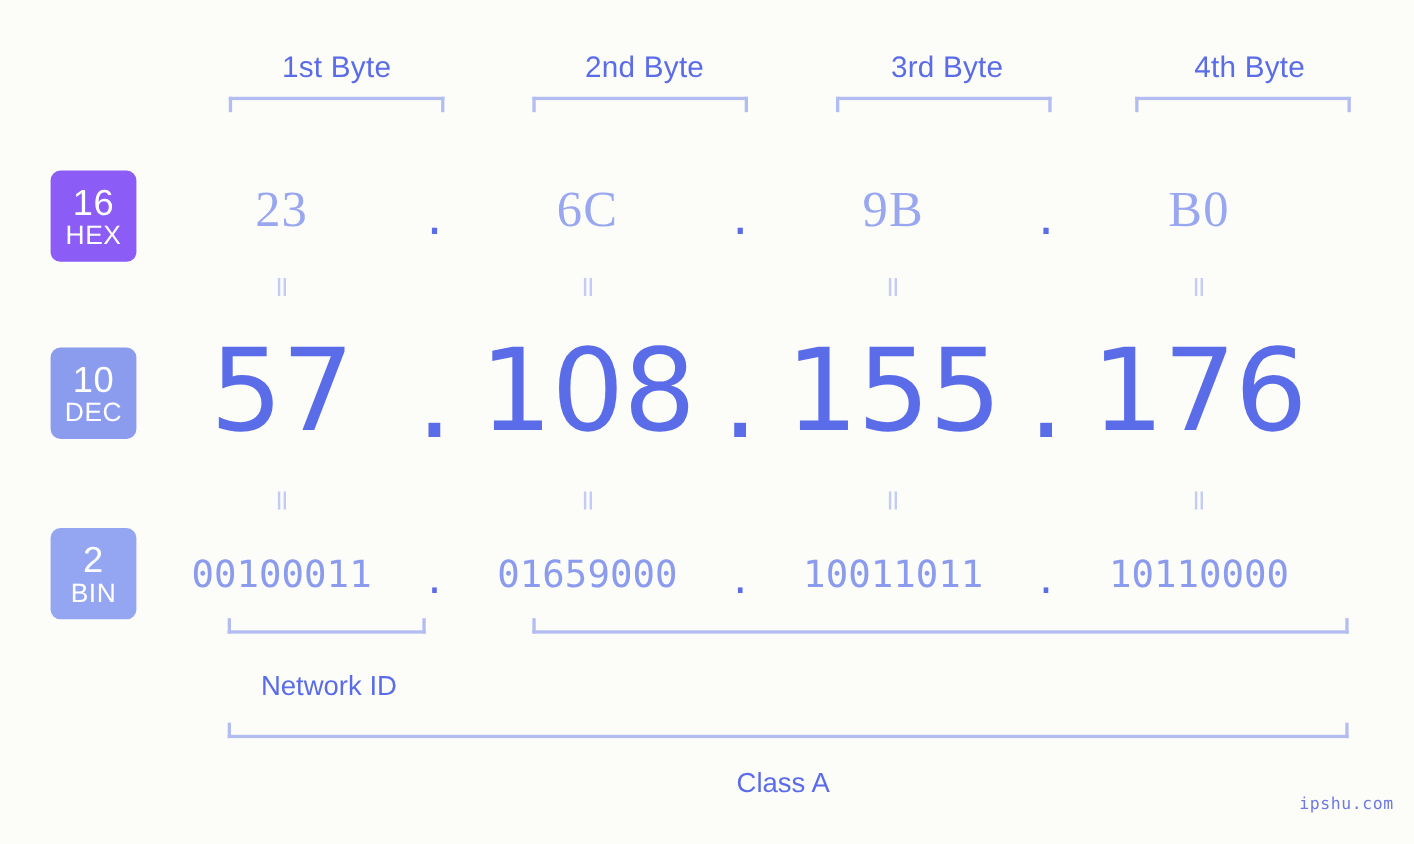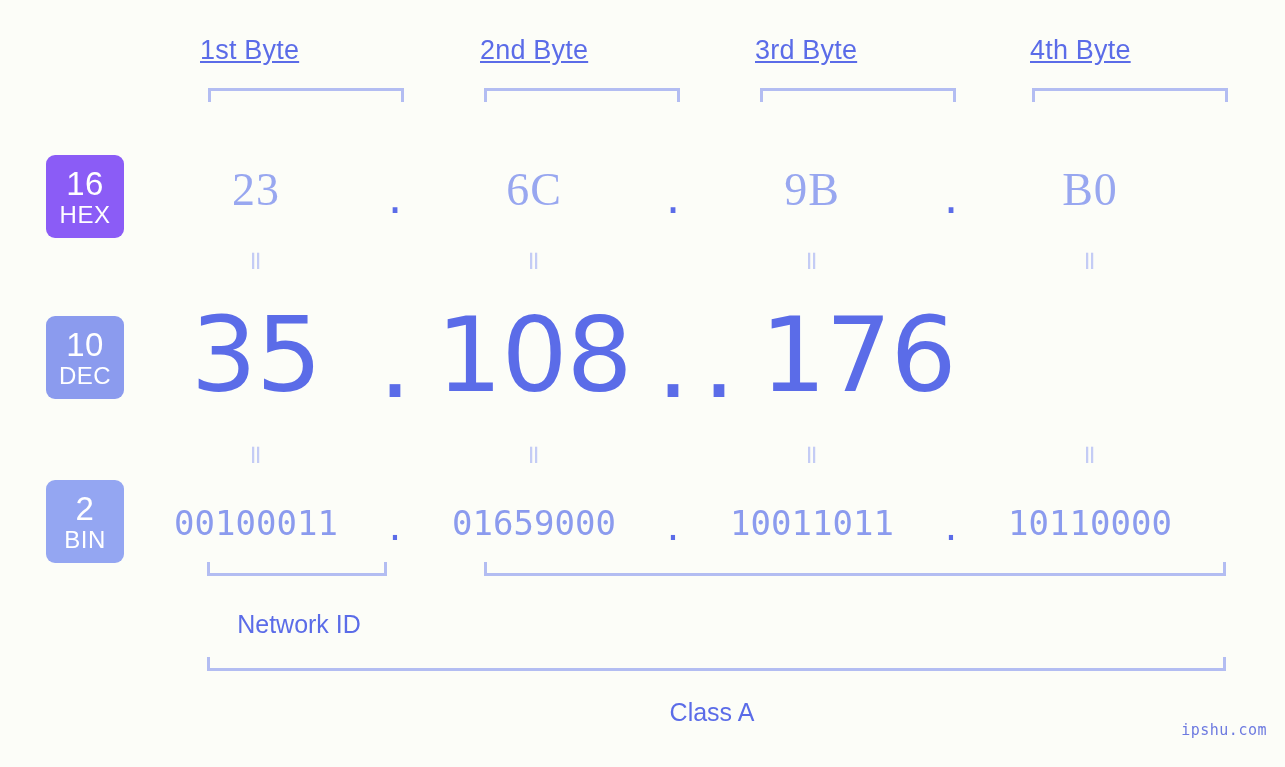--- a/index.html
+++ b/index.html
@@ -19,30 +19,29 @@
 
   #stage {
     position: relative;
     width: 1285px;
     height: 767px;
   }
 
   
   .byte-label {
     position: absolute;
-    top: 32px;
+    top: 43px;
     height: 36px;
     line-height: 36px;
-    text-align: left;
+    text-align: center;
     font-size: 27px;
     color: #5b6ce8;
     font-family: "Liberation Sans", sans-serif;
     letter-spacing: 0.2px;
     white-space: nowrap;
-    text-decoration: underline;
   }
 
   
   
   .bracket-top {
     position: absolute;
     height: 14px;
     border-top: 3px solid #b3bdf2;
     border-left: 3px solid #b3bdf2;
     border-right: 3px solid #b3bdf2;
@@ -233,24 +232,25 @@
     <div class="eq-cell" style="width:232px;">=</div>
     <div class="eq-spacer" style="width:46px;"></div>
     <div class="eq-cell" style="width:232px;">=</div>
     <div class="eq-spacer" style="width:46px;"></div>
     <div class="eq-cell" style="width:232px;">=</div>
     <div class="eq-spacer" style="width:46px;"></div>
     <div class="eq-cell" style="width:232px;">=</div>
   </div>
 
   <div class="value-row" id="row-dec">
-    <div class="value-cell" style="width:232px;">35</div>
+    <div class="value-cell" style="width:232px;">57</div>
     <div class="sep" style="width:46px;">.</div>
     <div class="value-cell" style="width:232px;">108</div>
     <div class="sep" style="width:46px;">.</div>
+    <div class="value-cell" style="width:232px;">155</div>
     <div class="sep" style="width:46px;">.</div>
     <div class="value-cell" style="width:232px;">176</div>
   </div>
 
   <div class="eq-row" id="eq-row-2">
     <div class="eq-cell" style="width:232px;">=</div>
     <div class="eq-spacer" style="width:46px;"></div>
     <div class="eq-cell" style="width:232px;">=</div>
     <div class="eq-spacer" style="width:46px;"></div>
     <div class="eq-cell" style="width:232px;">=</div>

